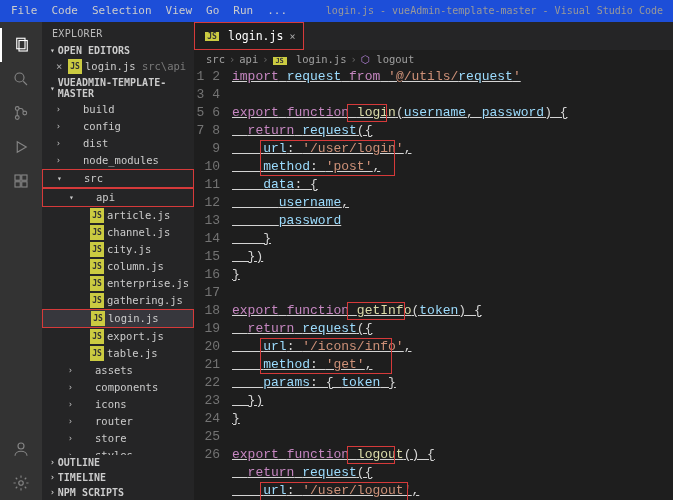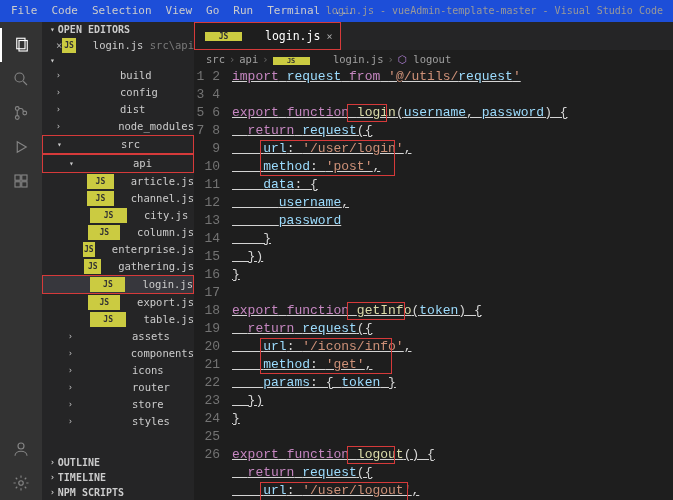--- a/index.html
+++ b/index.html
@@ -16,21 +16,21 @@
 .sb-header { padding: 6px 10px 4px; color: #bbbbbb; font-size: 10px; letter-spacing: 0.3px; }
 .sb-section { padding: 2px 8px; color: #cccccc; font-size: 10px; font-weight: 600; display: flex; align-items: center; gap: 3px; }
 .sb-section .chev { font-size: 8px; color: #ccc; }
 .tree { flex: 1; overflow: auto; }
 .tree-item { display: flex; align-items: center; padding: 1px 0; line-height: 15px; color: #cccccc; white-space: nowrap; }
 .tree-item.active { background: #37373d; }
 .indent-1 { padding-left: 14px; }
 .indent-2 { padding-left: 26px; }
 .indent-3 { padding-left: 38px; }
 .chev-tree { width: 10px; font-size: 8px; color: #ccc; display: inline-block; }
-.file-ico { width: 37px; margin-right: 17px; display: inline-flex; align-items: center; justify-content: center; font-size: 8px; font-weight: bold; }
+.file-ico { width: 14px; margin-right: 3px; display: inline-flex; align-items: center; justify-content: center; font-size: 8px; font-weight: bold; }
 .ico-js { background: #cbcb41; color: #333; padding: 0 1px; }
 .redbox { border: 1.5px solid #d63a3a; }
 .editor-area { flex: 1; background: #1e1e1e; display: flex; flex-direction: column; }
 .tabs { height: 28px; background: #252526; display: flex; align-items: stretch; }
 .tab { display: flex; align-items: center; padding: 0 8px 0 10px; background: #1e1e1e; color: #fff; font-size: 11.5px; gap: 6px; }
 .tab .close { color: #aaa; font-size: 10px; }
 .breadcrumb { height: 18px; padding: 0 12px; color: #a0a0a0; font-size: 10.5px; display: flex; align-items: center; gap: 4px; }
 .code { display: flex; font-family: Consolas, 'Courier New', monospace; font-size: 13px; line-height: 18px; flex: 1; overflow: hidden; }
 .gutter { width: 38px; text-align: right; padding-right: 12px; color: #737373; }
 .code-lines { flex: 1; white-space: pre; color: #d4d4d4; position: relative; text-decoration: underline; }
@@ -43,21 +43,20 @@
 </head>
 <body>
 
 <div class="menubar">
     <span class="menu-item">File</span>
     <span class="menu-item">Code</span>
     <span class="menu-item">Selection</span>
     <span class="menu-item">View</span>
     <span class="menu-item">Go</span>
     <span class="menu-item">Run</span>
-    <span class="menu-item">Terminal</span>
     <span class="menu-item">...</span>
   </div>
 <div class="title-bar">login.js - vueAdmin-template-master - Visual Studio Code</div>
 
 <div class="main">
   <div class="activity-bar">
     <div class="ab-icon active">
         <svg width="18" height="18" viewBox="0 0 24 24" fill="none" stroke="currentColor" stroke-width="1.5">
           <rect x="5" y="3" width="11" height="14"></rect>
           <rect x="8" y="6" width="11" height="14"></rect>
@@ -99,30 +98,32 @@
       </div>
     <div class="ab-icon">
         <svg width="18" height="18" viewBox="0 0 24 24" fill="none" stroke="currentColor" stroke-width="1.5">
           <circle cx="12" cy="12" r="3"></circle>
           <path d="M12 2v3M12 19v3M2 12h3M19 12h3M5 5l2 2M17 17l2 2M5 19l2-2M17 7l2-2"></path>
         </svg>
       </div>
   </div>
 
   <div class="sidebar">
+    <div class="sb-header">EXPLORER</div>
     <div class="sb-section">
         <span class="chev">▾</span>
         <span>OPEN EDITORS</span>
       </div>
     <div class="tree-item indent-1">
       <span style="width:12px;color:#aaa">×</span><span class="file-ico ico-js">JS</span>
       <span>login.js</span>&nbsp;<span style="color:#7a7a7a">src\api</span>
     </div>
     <div class="sb-section">
         <span class="chev">▾</span>
+        <span>VUEADMIN-TEMPLATE-MASTER</span>
       </div>
     <div class="tree" id="tree-body">
         <div class="tree-item indent-1">
           <span class="chev-tree">›</span>
           <span class="file-ico"></span>
           <span>build</span>
         </div>
         <div class="tree-item indent-1">
           <span class="chev-tree">›</span>
           <span class="file-ico"></span>

